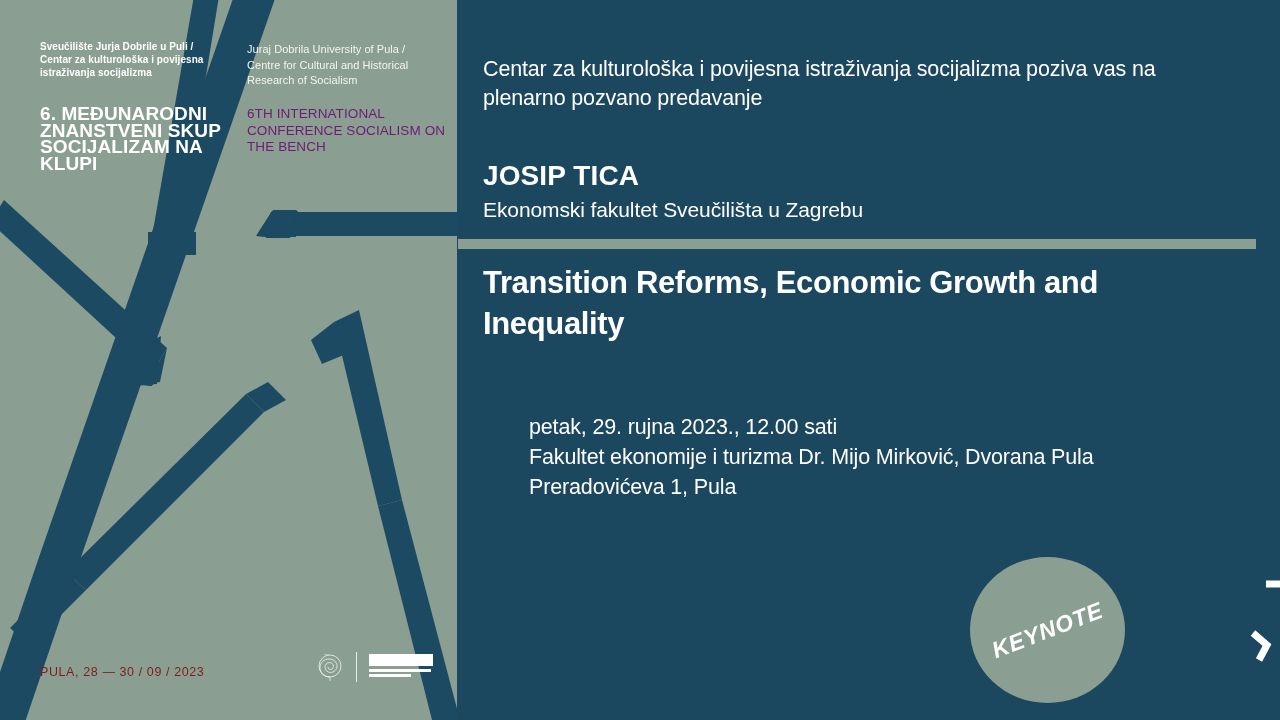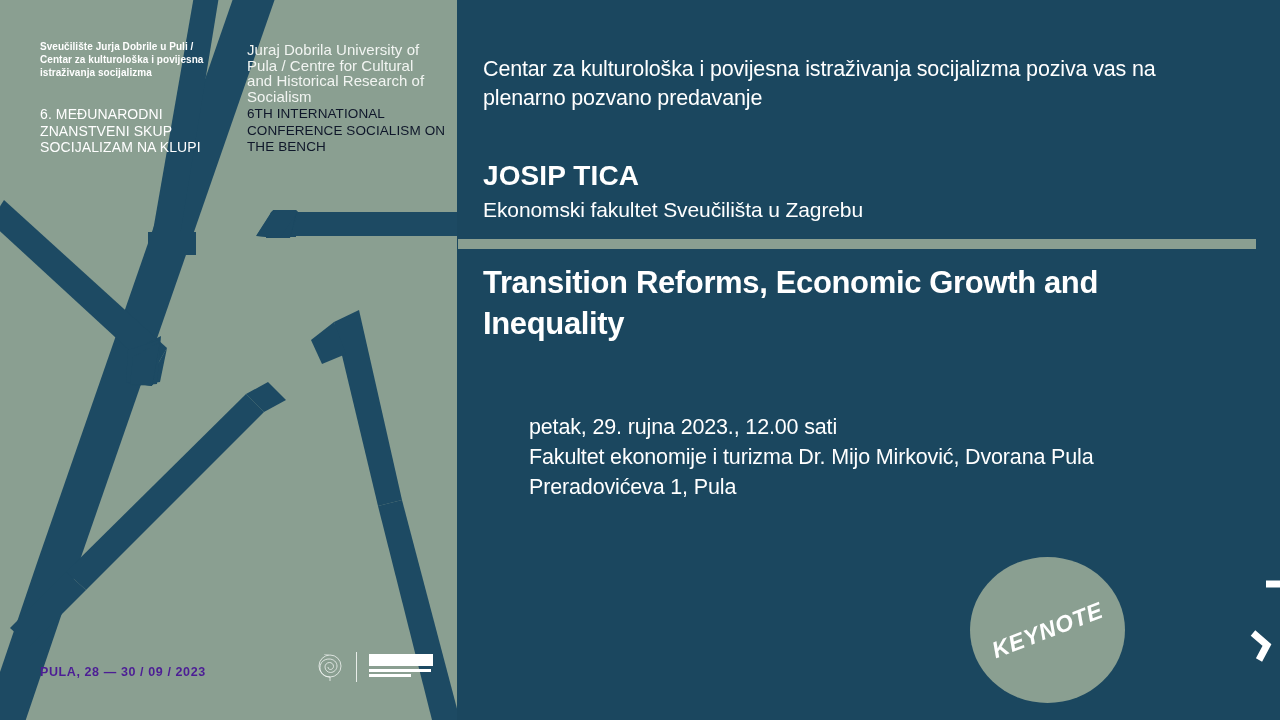--- a/index.html
+++ b/index.html
@@ -38,42 +38,42 @@
     left: 40px; top: 40px;
     width: 185px;
     font-size: 10px;
     font-weight: bold;
     line-height: 13px;
     letter-spacing: 0.05px;
   }
   #org-en {
     left: 247px; top: 42px;
     width: 190px;
-    font-size: 15px;
+    font-size: 11px;
     font-weight: 400;
     line-height: 15.5px;
     letter-spacing: 0.05px;
     color: #f2f5f2;
   }
   #conf-hr {
     left: 40px; top: 106px;
     width: 195px;
-    font-size: 14px;
-    font-weight: normal;
+    font-size: 19px;
+    font-weight: bold;
     line-height: 16.5px;
     letter-spacing: 0.1px;
   }
   #conf-en {
     left: 247px; top: 106px;
     width: 200px;
     font-size: 13.5px;
     font-weight: 400;
     line-height: 16.5px;
     letter-spacing: 0.1px;
-    color: #0f172a;
+    color: #701a75;
   }
 
   #theme-block {
     position: absolute;
     left: 34px;
     top: 484px;
     width: 420px;
   }
   .theme-hr {
     color: #ffffff;
@@ -89,23 +89,23 @@
     font-weight: 400;
     line-height: 41px;
     letter-spacing: -0.6px;
     margin: 0;
   }
 
   #date-line {
     position: absolute;
     left: 40px;
     top: 665px;
-    color: #4c1d95;
+    color: #7f1d1d;
     font-size: 12.5px;
-    font-weight: bold;
+    font-weight: normal;
     letter-spacing: 0.6px;
   }
 
   
   #logos-row {
     position: absolute;
     left: 314px;
     top: 650px;
     width: 132px;
     height: 34px;

